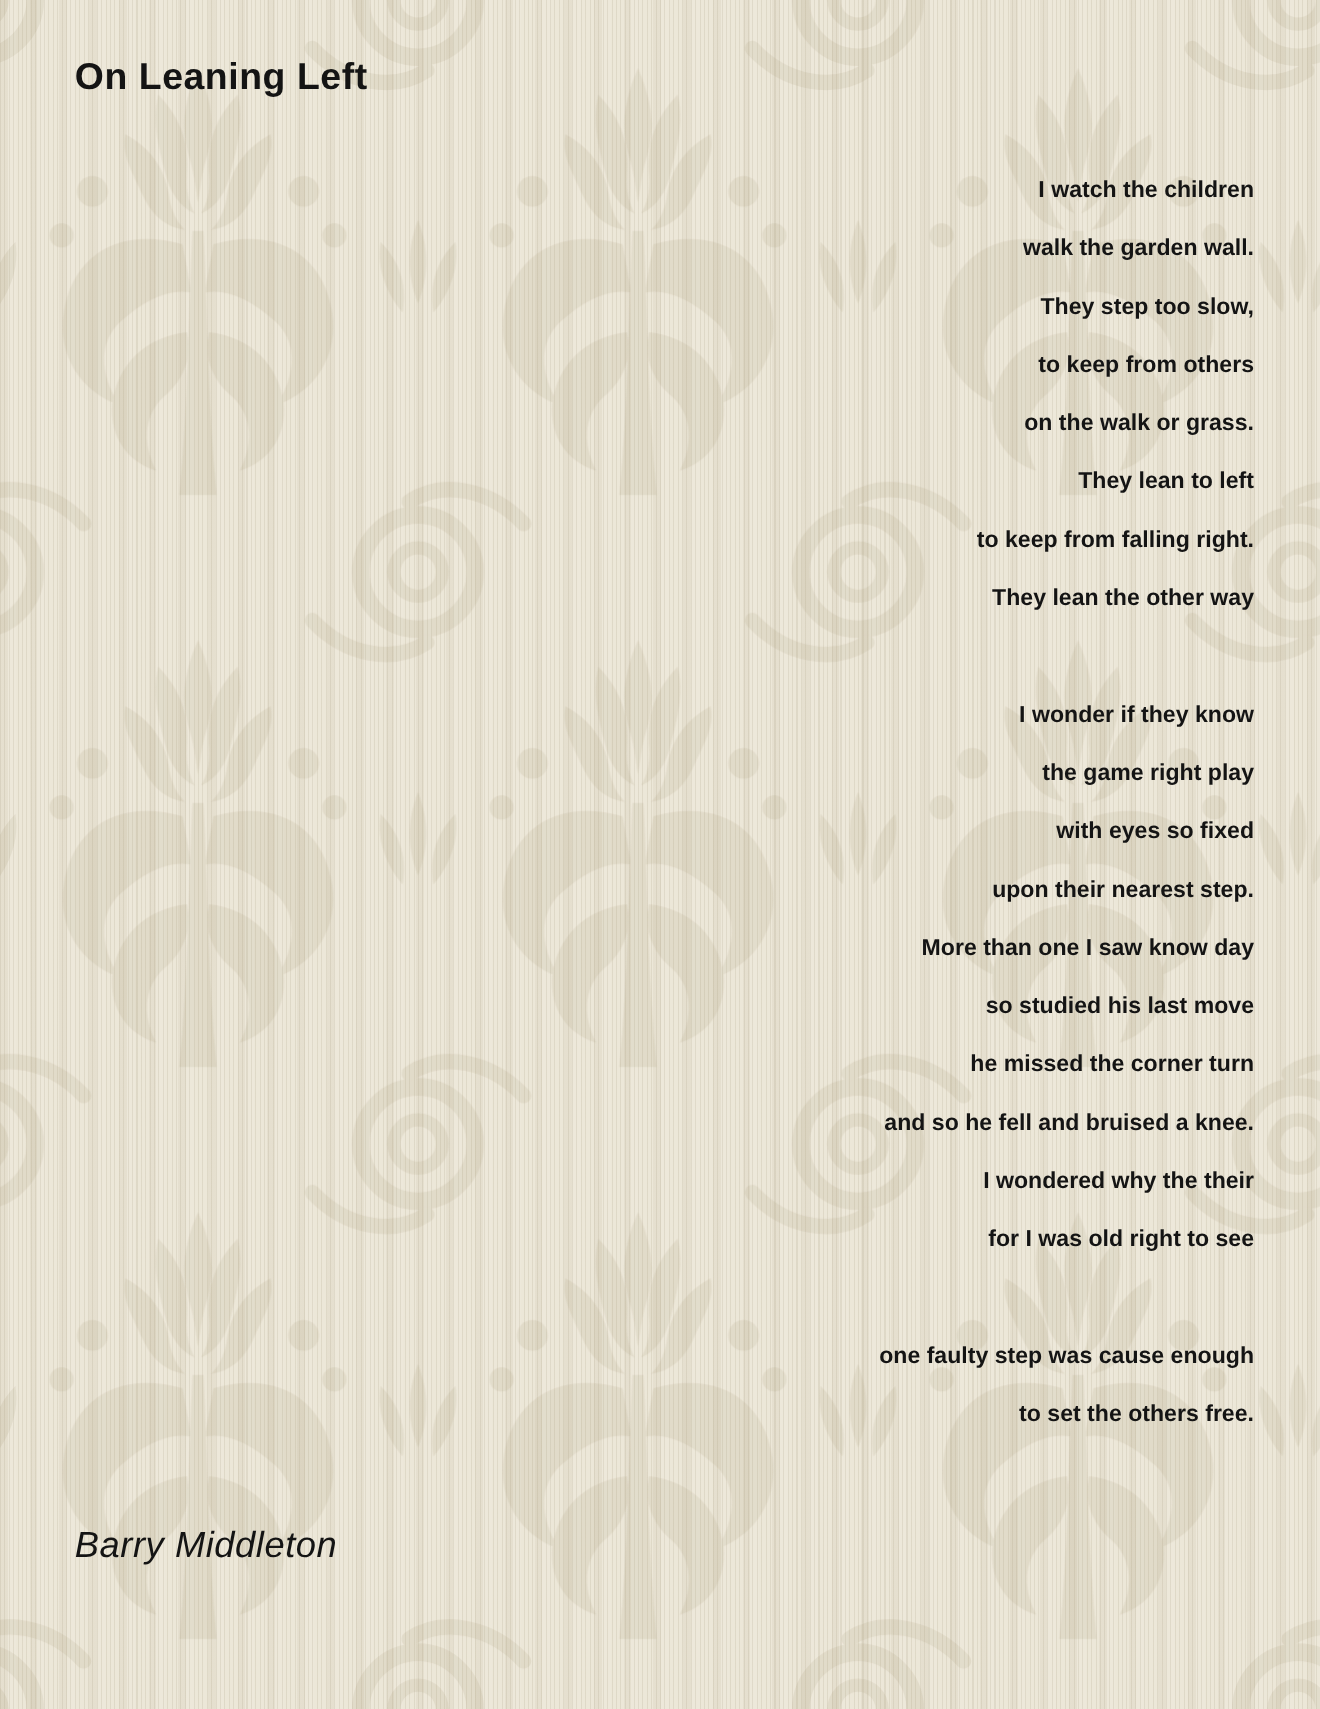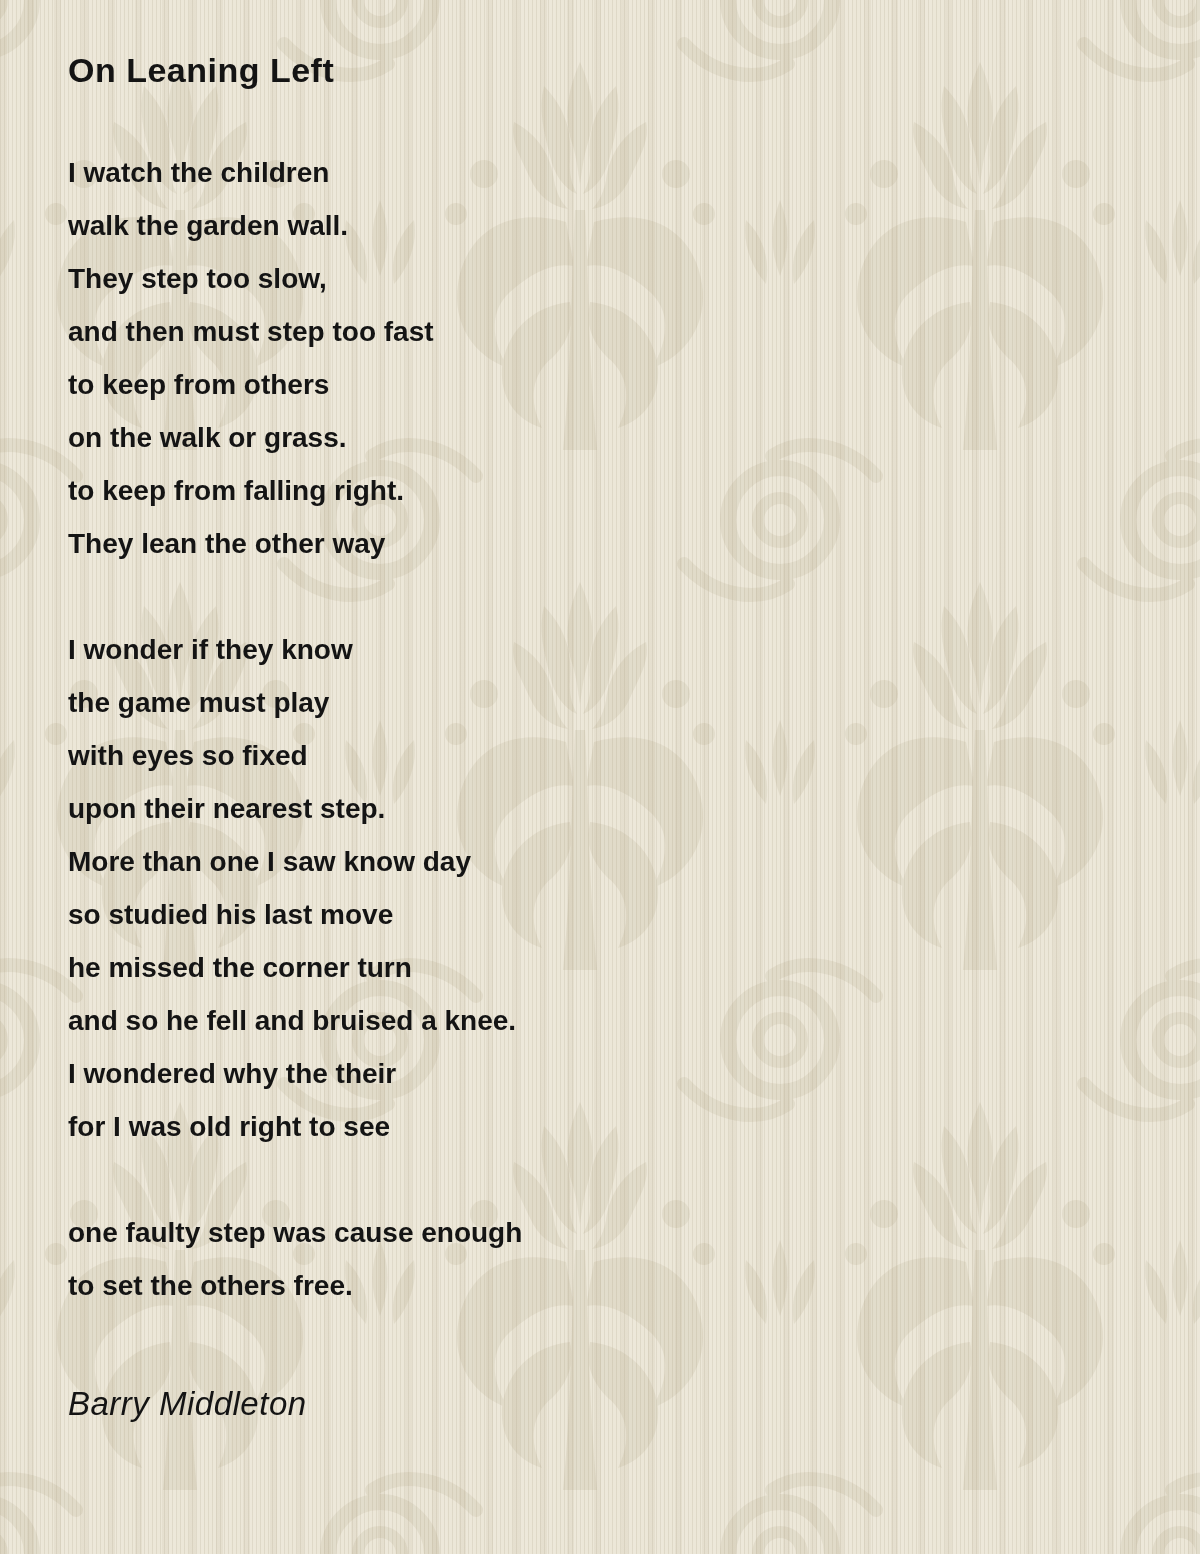--- a/index.html
+++ b/index.html
@@ -29,21 +29,22 @@
     position:absolute;inset:0;z-index:2;
     padding:50px 60px 0 68px;
   }
   .title{
     font-size:34px;line-height:40px;margin:0;
     font-weight:bold;letter-spacing:0.5px;
   }
   .poem{
     margin-top:56px;
     font-weight:bold;
-    font-size:28px;
+    font-size:21px;
+    text-align:right;
   }
   .stanza{margin:0 0 53px 0;}
   .line{line-height:53px;white-space:pre;}
   .author{
     margin-top:72px;
     font-style:italic;
     font-weight:normal;
     font-size:33px;
     line-height:40px;
     letter-spacing:0.5px;
@@ -139,29 +140,29 @@
 
 <div class="stripes"></div>
 
 <main class="content">
   <h1 class="title">On Leaning Left</h1>
   <section class="poem" id="poem-body">
       <div class="stanza">
         <div class="line">I watch the children</div>
         <div class="line">walk the garden wall.</div>
         <div class="line">They step too slow,</div>
-        <div class="line">and then must step too fast</div>
         <div class="line">to keep from others</div>
         <div class="line">on the walk or grass.</div>
+        <div class="line">They lean to left</div>
         <div class="line">to keep from falling right.</div>
         <div class="line">They lean the other way</div>
       </div>
       <div class="stanza">
         <div class="line">I wonder if they know</div>
-        <div class="line">the game must play</div>
+        <div class="line">the game right play</div>
         <div class="line">with eyes so fixed</div>
         <div class="line">upon their nearest step.</div>
         <div class="line">More than one I saw know day</div>
         <div class="line">so studied his last move</div>
         <div class="line">he missed the corner turn</div>
         <div class="line">and so he fell and bruised a knee.</div>
         <div class="line">I wondered why the their</div>
         <div class="line">for I was old right to see</div>
       </div>
       <div class="stanza">

